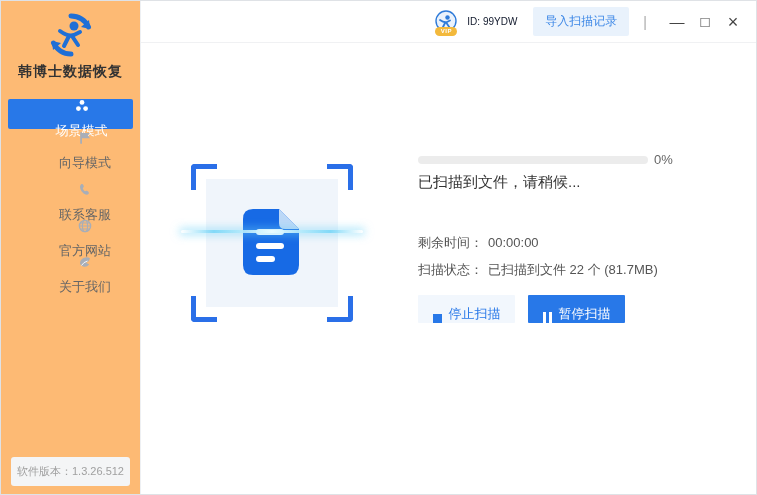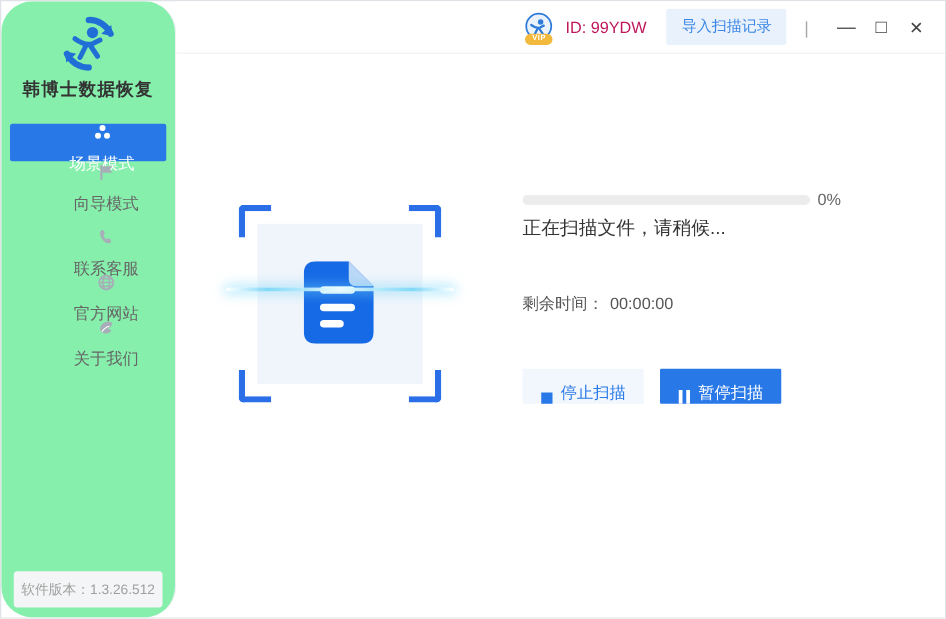--- a/index.html
+++ b/index.html
@@ -6,21 +6,21 @@
   html,body { background:#f4f4f4; }
   body { font-family:"Liberation Sans","DejaVu Sans",sans-serif; }
   .window {
     position:relative; width:757px; height:495px; background:#ffffff;
     border:1px solid #dfe2e6; overflow:hidden;
   }
 
   
   .sidebar {
     position:absolute; left:0; top:0; width:140px; height:100%;
-    background:#86efac; border-right:1px solid #eef0f3;border-radius:25px;
+    background:#fdba74; border-right:1px solid #eef0f3;
   }
   .logo { position:absolute; top:8px; left:44px; width:52px; height:52px; }
   .app-name {
     position:absolute; top:62px; left:0; width:100%; text-align:center;
     font-size:14px; font-weight:bold; color:#333; letter-spacing:1px;
   }
   .nav-item {
     display:flex; align-items:center; gap:9px;
     height:36px; padding-left:29px; font-size:13px; color:#666; cursor:pointer;flex-direction:column;
   }
@@ -43,21 +43,21 @@
     position:absolute; left:140px; top:0; width:617px; height:42px;
     background:#fff; border-bottom:1px solid #f0f1f3;
     display:flex; align-items:center; justify-content:flex-end; padding-right:15px;
   }
   .vip-badge { position:relative; width:26px; height:26px; margin-right:8px; }
   .vip-ribbon {
     position:absolute; left:2px; bottom:-1px; width:22px; height:9px;
     background:#f3b93c; border-radius:5px; color:#fff; font-size:6px; font-weight:bold;
     display:flex; align-items:center; justify-content:center; letter-spacing:0.5px;
   }
-  .header-id { font-size:13px; color:#be185d; margin-right:16px;text-align:center; }
+  .header-id { font-size:10px; color:#0f172a; margin-right:16px;text-align:center; }
   .import-btn {
     background:#e9f2fc; color:#3c87e6; border:none; font-size:12px;
     padding:6px 12px; border-radius:2px; cursor:pointer;
     font-family:Liberation Serif, serif;
   }
   .header-divider { color:#aaa; font-size:14px; margin:0 12px 0 14px; }
   .win-btn {
     background:none; border:none; width:20px; height:24px; cursor:pointer;
     color:#444; font-size:15px; line-height:24px; text-align:center;
     margin-left:8px; font-family:inherit; padding:0;
@@ -213,24 +213,27 @@
     <div class="scan-line"></div>
   </div>
 
   <div class="progress-row">
     <div class="progress-track">
       <div class="progress-fill"></div>
     </div>
     <span class="progress-text">0%</span>
   </div>
 
-  <div class="status-title">正在扫描文件，请稍候...</div>
+  <div class="status-title">已扫描到文件，请稍候...</div>
 
   <div class="field-row f1">
     <span>剩余时间：</span><span class="val">00:00:00</span>
+  </div>
+  <div class="field-row f2">
+    <span>扫描状态：</span><span class="val">已扫描到文件 22 个 (81.7MB)</span>
   </div>
 
   <button class="btn btn-stop">
     <span class="stop-square"></span>
     <span>停止扫描</span>
   </button>
   <button class="btn btn-pause">
     <span class="pause-bars">
         <i></i>
         <i></i>

